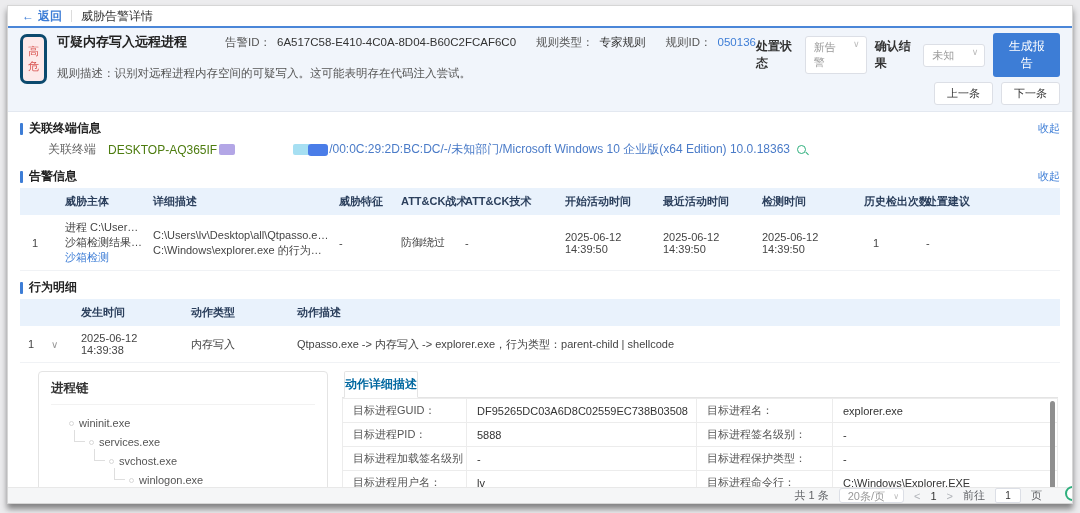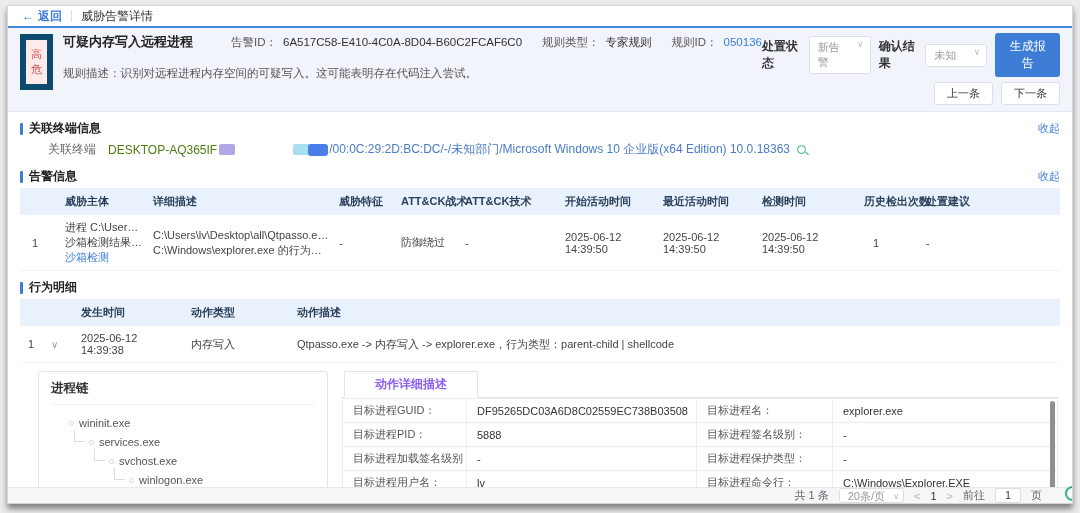--- a/index.html
+++ b/index.html
@@ -7,21 +7,21 @@
   .window{position:relative;margin:5px 7px 0;background:#fff;border:1px solid #d6d6d6;height:499px;overflow:hidden;box-shadow:0 5px 6px rgba(0,0,0,.45)}
   
   .topnav{height:20px;display:flex;align-items:center;padding:0 14px;gap:9px;font-size:12px;background:#fff}
   .back{color:#3d7dd6;font-size:12px;display:flex;align-items:center;gap:4px;cursor:pointer;font-weight:bold}
   .vdiv{width:1px;height:12px;background:#dcdcdc}
   .nav-title{color:#333}
   .blueline{height:2px;background:#4a86d8}
   
   .summary{background:#f1f5fb;border-bottom:1px solid #e3e8f0;display:flex;justify-content:space-between;padding:5px 12px 6px;min-height:41px}
   .sum-left{display:flex;gap:10px}
-  .sev{align-self:flex-start;background:#fdeaea;border:6px solid #0c4a6e;color:#d9534f;font-size:11px;padding:7px 5px;border-radius:0;margin-top:1px}
+  .sev{align-self:flex-start;background:#fdeaea;border:3px solid #0c4a6e;color:#d9534f;font-size:11px;padding:7px 5px;border-radius:7px;margin-top:1px}
   .sum-line1{display:flex;align-items:baseline;gap:6px;white-space:nowrap}
   .a-title{font-size:13px;font-weight:bold;color:#222;margin-right:18px}
   .meta-l{font-size:11.5px;color:#555;margin-left:14px}
   .meta-v{font-size:11.5px;color:#333}
   .link{color:#3d7dd6;cursor:pointer}
   .rule-desc{font-size:11.5px;color:#555;margin-top:15px}
   .sum-right{display:flex;flex-direction:column;align-items:flex-end;gap:5px}
   .ctrl-row{display:flex;align-items:center;gap:8px}
   .ctrl-label{font-size:12px;font-weight:bold;color:#333}
   .select{position:relative;background:#fff;border:1px solid #dcdfe6;border-radius:3px;font-size:11px;color:#999;padding:3px 22px 3px 8px;min-width:62px;cursor:pointer}
@@ -54,21 +54,21 @@
   .chev-down{color:#999;font-size:10px;cursor:pointer}
   
   .expand{display:flex;gap:14px;padding:8px 2px 0 18px}
   .pc-panel{width:290px;height:198px;border:1px solid #e4e4e4;border-radius:4px;padding:8px 12px;background:#fff;flex:none}
   .pc-title{font-size:12.5px;font-weight:bold;color:#333;padding-bottom:7px;border-bottom:1px solid #f2f2f2;margin-bottom:9px}
   .pc-item{position:relative;font-size:11px;color:#555;height:19px;line-height:19px;white-space:nowrap;cursor:pointer}
   .pc-item .elbow{position:absolute;width:11px;height:12px;border-left:1px solid #dedede;border-bottom:1px solid #dedede;left:-15px;top:-3px}
   .pc-dot{display:inline-block;width:5px;height:5px;border:1px solid #d8d8d8;border-radius:50%;margin-right:5px;vertical-align:1px}
   .detail{flex:1;position:relative;min-width:0}
   .tabbar{border-bottom:1px solid #e4e4e4;padding-left:2px}
-  .tab{display:inline-block;background:#fff;border:1px solid #e4e4e4;border-bottom:1px solid #fff;margin-bottom:-1px;padding:4px 30px;font-size:12px;font-weight:bold;color:#8b5cf6;border-radius:2px 2px 0 0;cursor:pointer}
+  .tab{display:inline-block;background:#fff;border:1px solid #e4e4e4;border-bottom:1px solid #fff;margin-bottom:-1px;padding:4px 0;font-size:12px;font-weight:bold;color:#0369a1;border-radius:2px 2px 0 0;cursor:pointer}
   .dtbl td{font-size:11px;padding:4px 10px;border:1px solid #ececec;height:21px;white-space:nowrap;overflow:hidden}
   .dtbl .lab{color:#555}
   .dtbl .val{color:#333}
   .dtbl{border:1px solid #ececec}
   .scroll-thumb{position:absolute;right:3px;top:30px;width:5px;height:102px;background:#8f8f8f;border-radius:3px;cursor:pointer}
   
   .footer{position:absolute;left:0;right:0;bottom:0;height:16px;background:#f5f6f7;border-top:1px solid #e8e8e8;display:flex;align-items:center;justify-content:flex-end;gap:10px;padding-right:30px;font-size:11px;color:#606266}
   .psize{position:relative;border:1px solid #dcdfe6;border-radius:3px;background:#fff;color:#999;padding:0 18px 0 8px;height:15px;line-height:14px;cursor:pointer}
   .psize .chev{position:absolute;right:4px;top:1px;font-size:8px;color:#bbb}
   .pg-arrow{color:#b0b3b8;cursor:pointer;font-size:11px}

